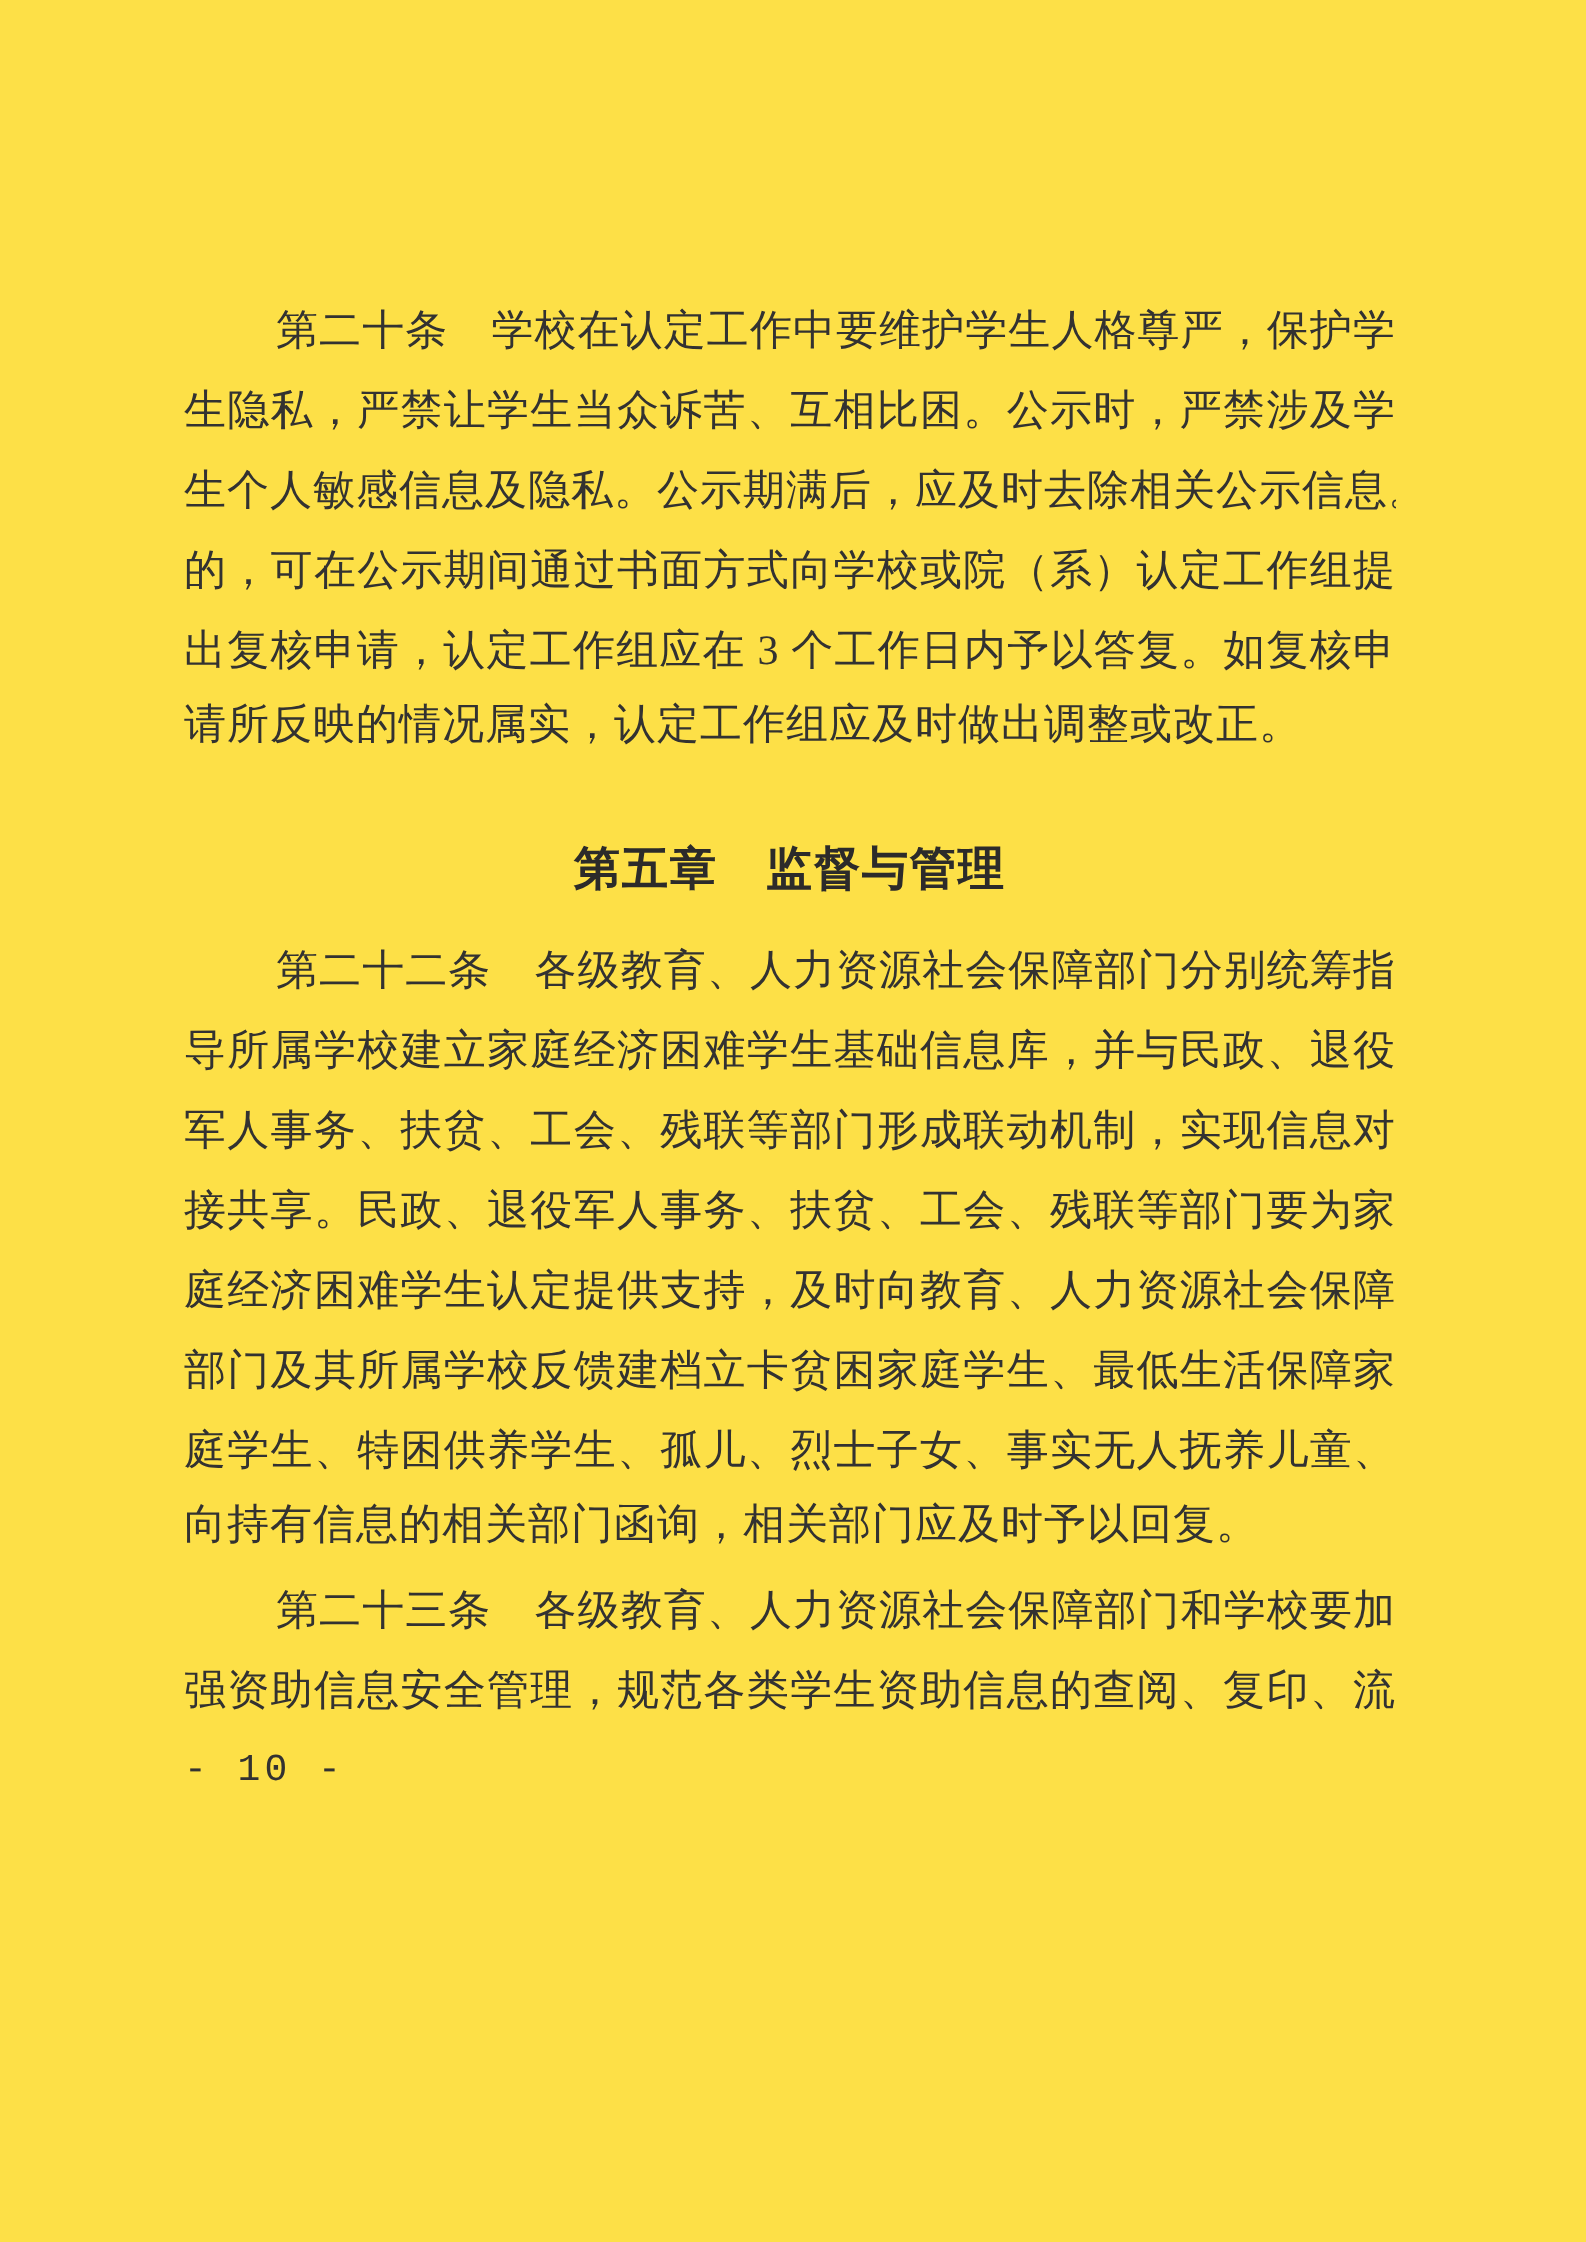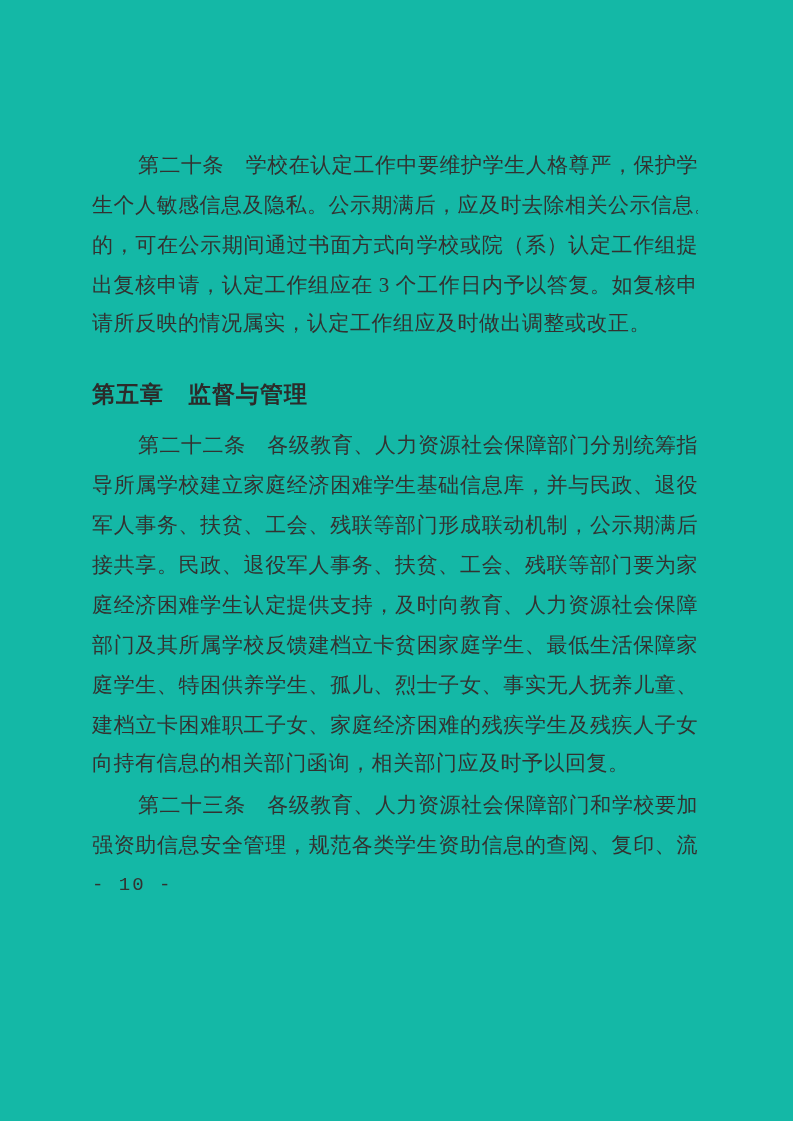--- a/index.html
+++ b/index.html
@@ -5,21 +5,21 @@
   html, body {
     margin: 0;
     padding: 0;
     background: #f2f2f0;
   }
   .page {
     position: relative;
     width: 793px;
     height: 1121px;
     margin: 0 auto;
-    background: #14b8a6;
+    background: #fde047;
     box-sizing: border-box;
     padding: 145px 95px 0 92px;
     font-family: "Liberation Serif", "DejaVu Serif", serif;
     color: #333231;
     overflow: hidden;
   }
   .textcol {
     width: 606px;
   }
   .line {
@@ -42,20 +42,21 @@
     font-family: Liberation Mono, monospace;
   }
   .para {
     margin: 0;
     padding: 0;
   }
   .heading {
     margin: 30px 0 10px 0;
     height: 40px;
     line-height: 40px;
+    text-align: center;
     font-size: 23px;
     font-weight: bold;
     color: #2c2b2a;
     letter-spacing: 1px;
   }
   .pageno {
     height: 40px;
     line-height: 40px;
     font-size: 19px;
     letter-spacing: 2px;
@@ -65,40 +66,40 @@
   }
 </style>
 </head>
 <body>
 
 <div class="page">
   <div class="textcol">
 
     <div class="para">
       <div class="line indent">第二十条　学校在认定工作中要维护学生人格尊严，保护学</div>
+      <div class="line">生隐私，严禁让学生当众诉苦、互相比困。公示时，严禁涉及学</div>
       <div class="line">生个人敏感信息及隐私。公示期满后，应及时去除相关公示信息。</div>
     </div>
 
     <div class="para">
       <div class="line">的，可在公示期间通过书面方式向学校或院（系）认定工作组提</div>
       <div class="line">出复核申请，认定工作组应在 3 个工作日内予以答复。如复核申</div>
       <div class="line short">请所反映的情况属实，认定工作组应及时做出调整或改正。</div>
     </div>
 
     <div class="heading">第五章　监督与管理</div>
 
     <div class="para">
       <div class="line indent">第二十二条　各级教育、人力资源社会保障部门分别统筹指</div>
       <div class="line">导所属学校建立家庭经济困难学生基础信息库，并与民政、退役</div>
-      <div class="line">军人事务、扶贫、工会、残联等部门形成联动机制，公示期满后</div>
+      <div class="line">军人事务、扶贫、工会、残联等部门形成联动机制，实现信息对</div>
       <div class="line">接共享。民政、退役军人事务、扶贫、工会、残联等部门要为家</div>
       <div class="line">庭经济困难学生认定提供支持，及时向教育、人力资源社会保障</div>
       <div class="line">部门及其所属学校反馈建档立卡贫困家庭学生、最低生活保障家</div>
       <div class="line">庭学生、特困供养学生、孤儿、烈士子女、事实无人抚养儿童、</div>
-      <div class="line">建档立卡困难职工子女、家庭经济困难的残疾学生及残疾人子女</div>
       <div class="line short">向持有信息的相关部门函询，相关部门应及时予以回复。</div>
     </div>
 
     <div class="para">
       <div class="line indent">第二十三条　各级教育、人力资源社会保障部门和学校要加</div>
       <div class="line">强资助信息安全管理，规范各类学生资助信息的查阅、复印、流</div>
     </div>
 
     <div class="pageno">- 10 -</div>
 

